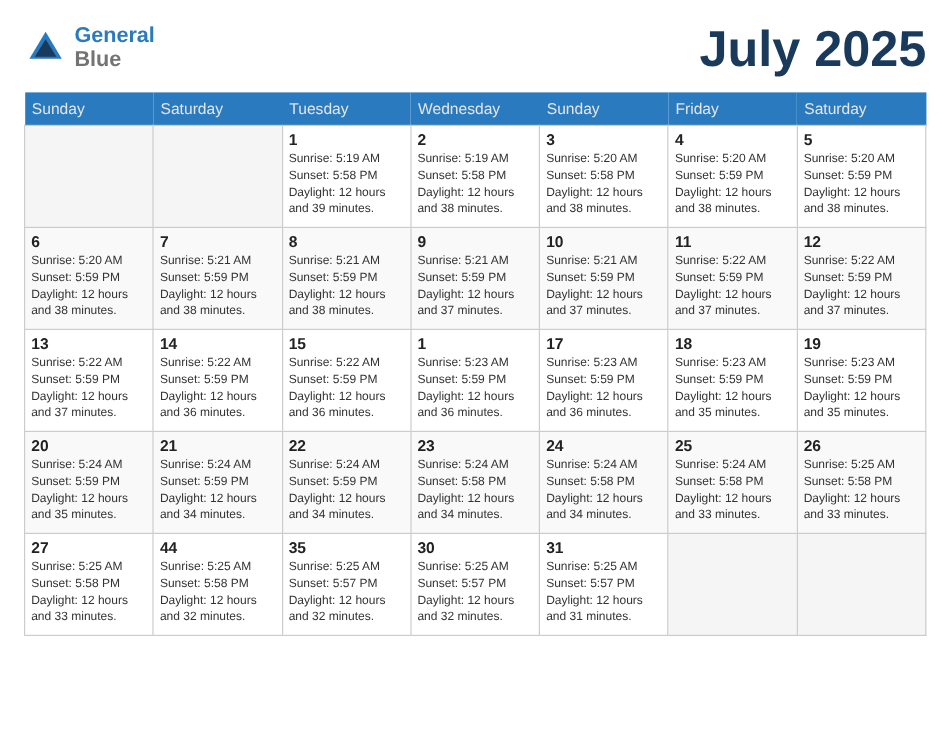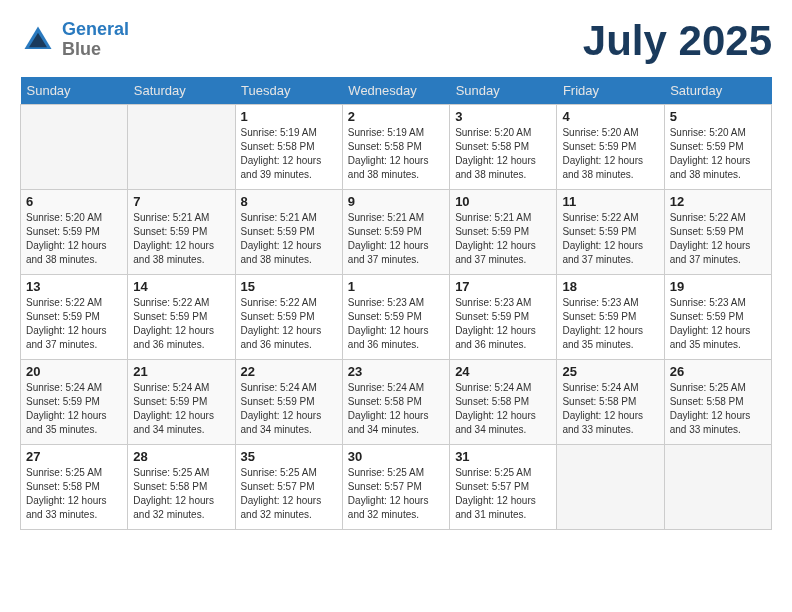--- a/index.html
+++ b/index.html
@@ -344,21 +344,21 @@
       <tr>
         <td>
           <div class="day-num">27</div>
         <div class="day-info">
           Sunrise: 5:25 AM<br>
           Sunset: 5:58 PM<br>
           Daylight: 12 hours and 33 minutes.
         </div>
         </td>
         <td>
-          <div class="day-num">28</div>
+          <div class="day-num">44</div>
         <div class="day-info">
           Sunrise: 5:25 AM<br>
           Sunset: 5:58 PM<br>
           Daylight: 12 hours and 32 minutes.
         </div>
         </td>
         <td>
           <div class="day-num">35</div>
         <div class="day-info">
           Sunrise: 5:25 AM<br>

